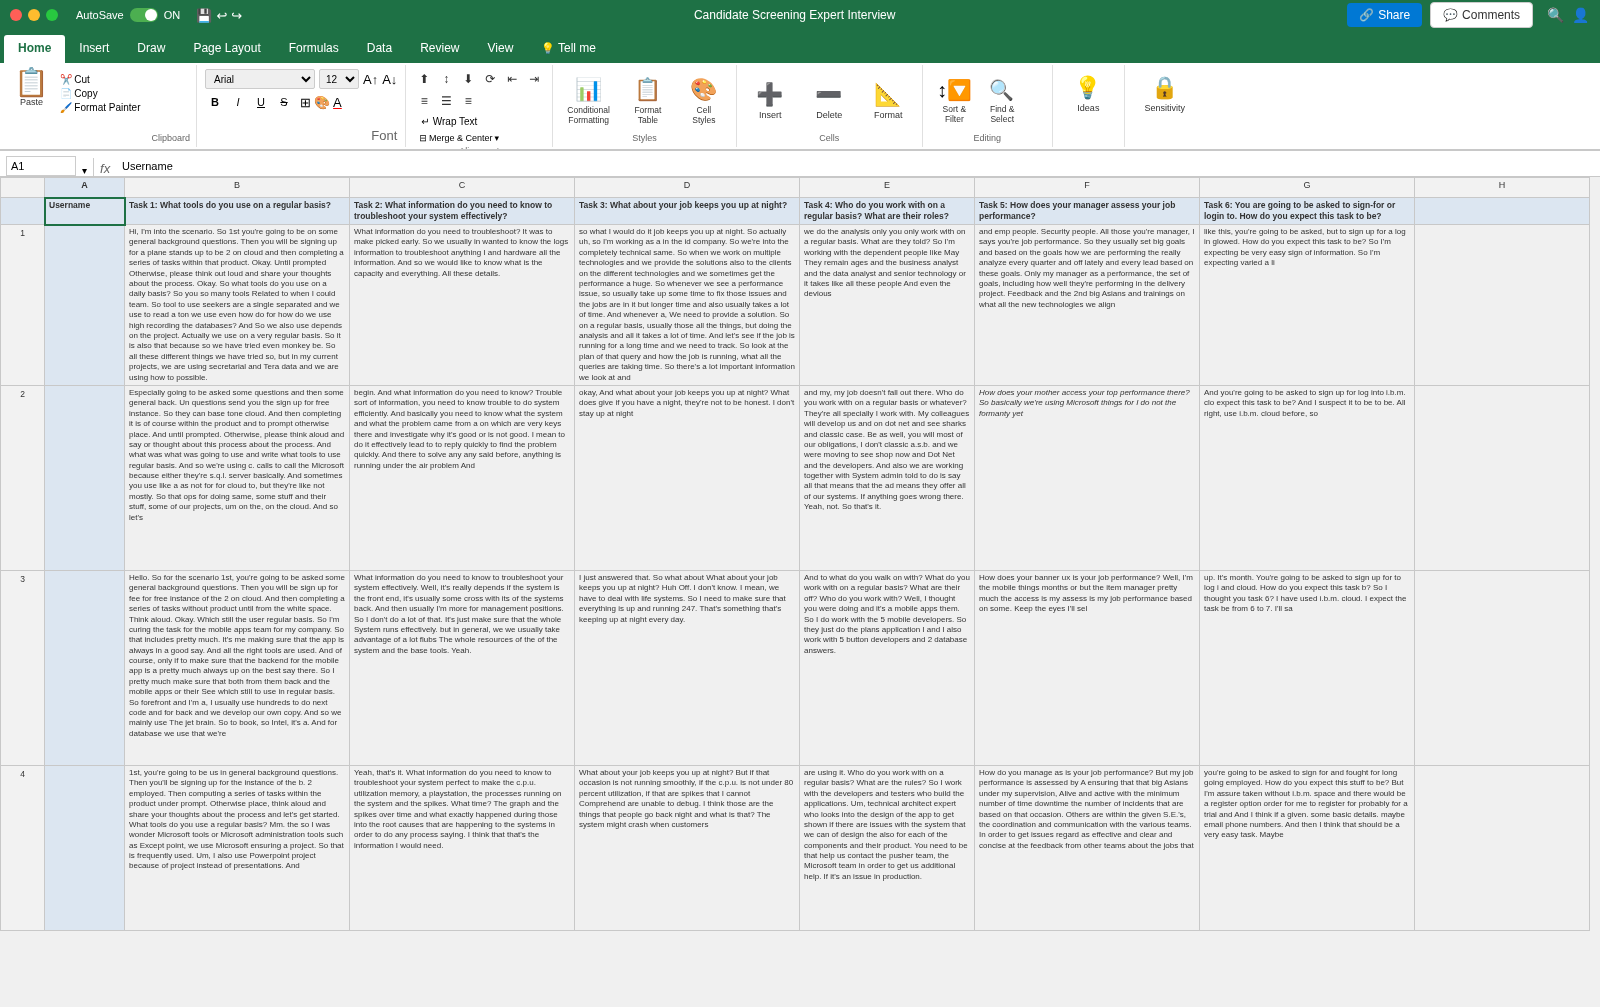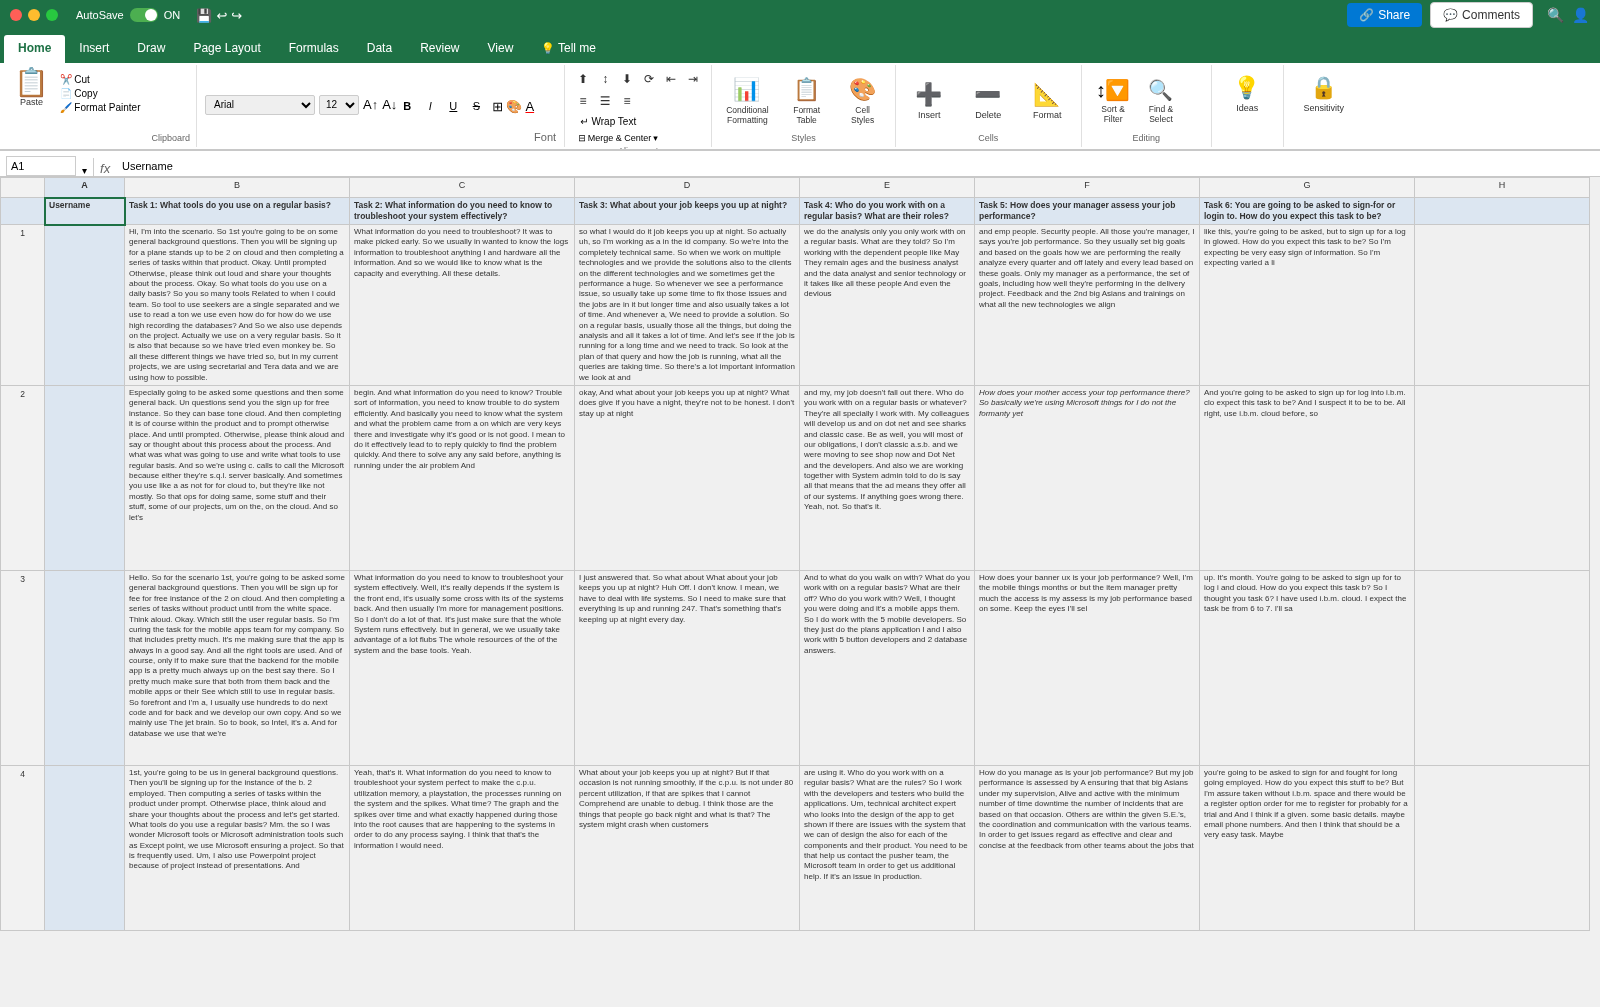--- a/index.html
+++ b/index.html
@@ -333,20 +333,21 @@
       </div>
       <span style="color:white; font-size:11px;">ON</span>
     </div>
 
     <div class="qat">
       <span style="color:white; font-size:13px; cursor:pointer;">💾</span>
       <span style="color:white; font-size:13px; cursor:pointer;">↩</span>
       <span style="color:white; font-size:13px; cursor:pointer;">↪</span>
     </div>
   </div>
+  <div style="color:white; font-size:12px; font-weight:500; flex:1; text-align:center;">Candidate Screening Expert Interview</div>
   <div style="display: flex; gap: 8px; align-items: center;">
     <button class="share-btn">
       <span>🔗</span>
       <span>Share</span>
     </button>
     <button class="comments-btn">
       <span>💬</span>
       <span>Comments</span>
     </button>
     <span style="color:white; font-size:14px; cursor:pointer; margin-left:6px;">🔍</span>
@@ -386,21 +387,21 @@
         <span>Copy</span>
       </div>
       <div class="small-btn">
         <span>🖌️</span>
         <span>Format Painter</span>
       </div>
     </div>
     <div style="font-size: 9px; color: #666; text-align: center; align-self: flex-end; padding-bottom: 2px; margin-left: 8px;">Clipboard</div>
   </div>
 
-  <div style="display: flex; padding: 4px 8px; border-right: 1px solid #e0e0e0; min-width: 190px;">
+  <div style="display: flex; flex-direction: column; padding: 4px 8px; border-right: 1px solid #e0e0e0; min-width: 190px;">
     <div class="font-row1" style="display: flex; gap: 4px; align-items: center; margin-bottom: 3px;">
       <select class="font-select">
         <option>Arial</option>
       </select>
       <select class="font-size-select">
         <option>12</option>
       </select>
       <span style="font-size: 13px; cursor: pointer;">A↑</span>
       <span style="font-size: 13px; cursor: pointer;">A↓</span>
     </div>
@@ -412,21 +413,21 @@
           <span>I</span>
         </div>
       <div class="fmt-btn underline">
           <span>U</span>
         </div>
       <div class="fmt-btn" style="text-decoration: line-through;">S</div>
       <span style="font-size: 13px; cursor: pointer; margin-left: 3px;">⊞</span>
       <span style="font-size: 13px; cursor: pointer;">🎨</span>
       <span style="font-size: 13px; cursor: pointer; text-decoration: underline; text-decoration-color: red;">A</span>
     </div>
-    <div style="font-size: 11px; color: #666; text-align: left; margin-top: auto;">Font</div>
+    <div style="font-size: 13px; color: #666; text-align: right; margin-top: auto;">Font</div>
   </div>
 
   <div style="display: flex; flex-direction: column; padding: 4px 8px; border-right: 1px solid #e0e0e0; min-width: 140px;">
     <div style="display: flex; gap: 2px; margin-bottom: 2px;">
       <div class="align-btn">⬆</div>
       <div class="align-btn">↕</div>
       <div class="align-btn">⬇</div>
       <div class="align-btn">⟳</div>
       <div class="align-btn">⇤</div>
       <div class="align-btn">⇥</div>

